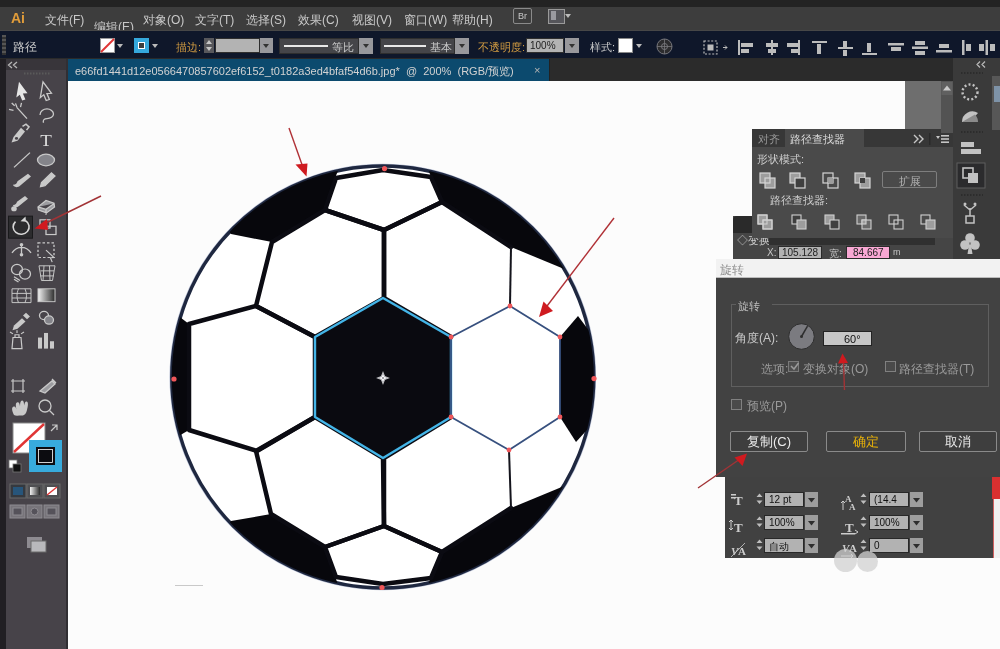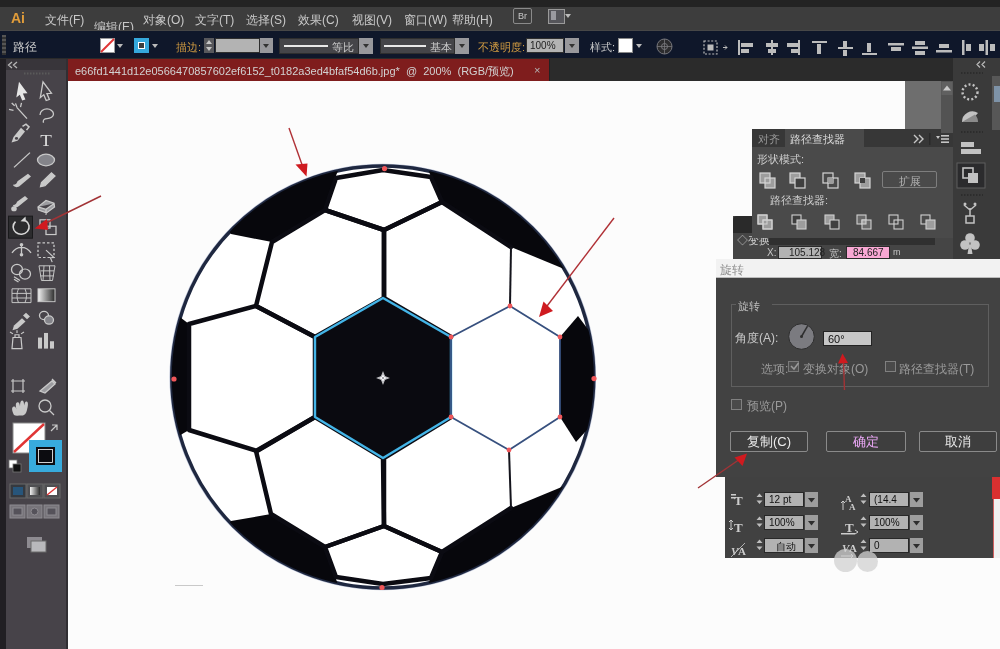--- a/index.html
+++ b/index.html
@@ -104,21 +104,21 @@
           <rect x="239" y="6" width="10" height="4"></rect>
         <rect x="262" y="2" width="2.5" height="15"></rect>
           <rect x="266" y="6" width="5" height="7"></rect>
         <rect x="285.5" y="2" width="2.5" height="15"></rect>
           <rect x="279" y="6" width="5" height="7"></rect>
           <rect x="290" y="6" width="5" height="7"></rect>
       </g>
     </svg>
   </div>
   <div class="abs" id="tabbar" style="left:0;top:59px;width:1000px;height:22px;background:#2b2b2b;">
-    <div class="abs" style="left:68px;top:0;width:481px;height:22px;background:#7f1d1d;border-right:1px solid #222;">
+    <div class="abs" style="left:68px;top:0;width:481px;height:22px;background:#0c4a6e;border-right:1px solid #222;">
       <span class="abs" style="left:7px;top:5px;font-size:11px;color:#d2d2d2;white-space:nowrap;">e66fd1441d12e0566470857602ef6152_t0182a3ed4bfaf54d6b.jpg*&nbsp; @&nbsp; 200%&nbsp; (RGB/预览)</span>
       <span class="abs" style="left:466px;top:5px;font-size:11px;color:#b5b5b5;">×</span>
     </div>
   </div>
 
   <div class="abs" id="canvas" style="left:68px;top:81px;width:932px;height:568px;background:#fcfcfc;"></div>
 
   <svg class="abs" id="ball" style="left:90px;top:100px;" width="600" height="520" viewBox="90 100 600 520">
     <defs>
       <clipPath id="ballclip">
@@ -335,21 +335,21 @@
         <circle cx="22" cy="187" r="4.8"></circle>
       <path d="M16 187 l2 0 l1.5 9 l-5 0 Z"></path>
     </g>
   </svg>
 
   <div class="abs" id="transform" style="left:733px;top:216px;width:220px;height:43px;background:#454545;">
     <div class="abs" style="left:0;top:0;width:215px;height:17px;background:#2a2a2a;border-radius:4px 0 0 0;"></div>
     <span class="abs" style="left:4px;top:17px;font-size:11px;color:#cccccc;">◇变换</span>
     <div class="abs" style="left:36px;top:20px;width:166px;height:9px;background:#303030;"></div>
     <span class="abs" style="left:34px;top:31px;font-size:10px;color:#c5c5c5;">X:</span>
-    <div class="abs" style="left:45px;top:30px;width:44px;height:13px;background:#b2b2b2;border:1px solid #2a2a2a;font-size:10px;color:#222;padding-left:10px;box-sizing:border-box;">105.128</div>
+    <div class="abs" style="left:45px;top:30px;width:44px;height:13px;background:#b2b2b2;border:1px solid #2a2a2a;font-size:10px;color:#222;padding-left:3px;box-sizing:border-box;">105.128</div>
     <span class="abs" style="left:96px;top:31px;font-size:10px;color:#c5c5c5;">宽:</span>
     <div class="abs" style="left:113px;top:30px;width:44px;height:13px;background:#f9a8d4;border:1px solid #2a2a2a;font-size:10px;color:#222;padding-left:6px;box-sizing:border-box;">84.667</div>
     <span class="abs" style="left:160px;top:31px;font-size:9px;color:#c5c5c5;">m</span>
   </div>
 
   <div class="abs" id="pathfinder" style="left:752px;top:129px;width:201px;height:109px;background:#4a4a4a;">
     <div class="abs" style="left:0;top:0;width:201px;height:18px;background:#373737;"></div>
     <span class="abs" style="left:6px;top:3px;font-size:11px;color:#989898;">对齐</span>
     <div class="abs" style="left:33px;top:0;width:79px;height:18px;background:#4a4a4a;"></div>
     <span class="abs" style="left:38px;top:3px;font-size:11px;color:#dadada;">路径查找器</span>
@@ -410,38 +410,38 @@
     <div class="abs" style="left:15px;top:45px;width:256px;height:81px;border:1px solid #5f5f5f;"></div>
     <div class="abs" style="left:20px;top:41px;width:36px;height:11px;background:#424242;"></div>
     <span class="abs" style="left:22px;top:40px;font-size:11px;color:#bdbdbd;">旋转</span>
     <span class="abs" style="left:19px;top:71px;font-size:12px;color:#c8c8c8;">角度(A):</span>
     <svg class="abs" style="left:72px;top:64px;" width="28" height="28">
       <circle cx="13.5" cy="13.5" r="12.8" fill="#7b7b80" stroke="#2e2e2e" stroke-width="1"></circle>
       <line x1="13.5" y1="13.5" x2="19.5" y2="3.2" stroke="#2e2e2e" stroke-width="1.5"></line>
       <circle cx="13.5" cy="13.5" r="1.5" fill="#2e2e2e"></circle>
     </svg>
     <div class="abs" style="left:107px;top:72px;width:49px;height:15px;background:#c7c7c7;border:1px solid #232323;box-sizing:border-box;">
-      <span class="abs" style="left:4px;top:1px;font-size:11px;color:#111;">60°</span>
+      <span class="abs" style="left:20px;top:1px;font-size:11px;color:#111;">60°</span>
     </div>
     <span class="abs" style="left:45px;top:102px;font-size:12px;color:#9a9a9a;">选项:</span>
     <div class="abs" style="left:72px;top:102px;width:11px;height:11px;background:#4f4f4f;border:1px solid #7a7a7a;box-sizing:border-box;">
       <svg class="abs" style="left:0;top:-1px;" width="11" height="11">
           <path d="M2 5 l3 3 l4.5-6" stroke="#9a9a9a" stroke-width="1.5" fill="none"></path>
         </svg>
     </div>
     <span class="abs" style="left:87px;top:102px;font-size:12px;color:#9a9a9a;">变换对象(O)</span>
     <div class="abs" style="left:169px;top:102px;width:11px;height:11px;background:#4a4a4a;border:1px solid #808080;box-sizing:border-box;"></div>
     <span class="abs" style="left:183px;top:102px;font-size:12px;color:#9a9a9a;">路径查找器(T)</span>
     <div class="abs" style="left:15px;top:140px;width:11px;height:11px;background:#4a4a4a;border:1px solid #808080;box-sizing:border-box;"></div>
     <span class="abs" style="left:31px;top:139px;font-size:12px;color:#9a9a9a;">预览(P)</span>
     <div class="abs" style="left:14px;top:172px;width:78px;height:21px;background:#3e3e3e;border:1px solid #8a8a8a;border-radius:2px;box-sizing:border-box;text-align:center;">
       <span style="font-size:13px;color:#ececec;line-height:19px;">复制(C)</span>
     </div>
     <div class="abs" style="left:110px;top:172px;width:80px;height:21px;background:#3e3e3e;border:1px solid #8a8a8a;border-radius:2px;box-sizing:border-box;text-align:center;">
-      <span style="font-size:13px;color:#f0abfc;line-height:19px;">确定</span>
+      <span style="font-size:13px;color:#eab308;line-height:19px;">确定</span>
     </div>
     <div class="abs" style="left:203px;top:172px;width:78px;height:21px;background:#3e3e3e;border:1px solid #8a8a8a;border-radius:2px;box-sizing:border-box;text-align:center;">
       <span style="font-size:13px;color:#ececec;line-height:19px;">取消</span>
     </div>
   </div>
 
   <div class="abs" id="charpanel" style="left:725px;top:477px;width:275px;height:81px;background:#414141;">
     <svg class="abs" style="left:0;top:7px;" width="275" height="81" viewBox="0 0 275 81">
       <g fill="#cdcdcd" font-family="Liberation Serif" font-size="13" font-weight="bold">
         <text x="9" y="21">T</text>
@@ -472,21 +472,21 @@
       </g>
     </svg>
     <div class="abs" style="left:39px;top:15px;width:40px;height:15px;background:#b2b2b2;border:1px solid #282828;font-size:10px;color:#111;padding:1px 0 0 4px;box-sizing:border-box;">12 pt</div>
     <div class="abs" style="left:80px;top:15px;width:13px;height:15px;background:#9d9d9d;"></div>
     <div class="abs" style="left:144px;top:15px;width:40px;height:15px;background:#b2b2b2;border:1px solid #282828;font-size:10px;color:#111;padding:1px 0 0 4px;box-sizing:border-box;">(14.4</div>
     <div class="abs" style="left:185px;top:15px;width:13px;height:15px;background:#9d9d9d;"></div>
     <div class="abs" style="left:39px;top:38px;width:40px;height:15px;background:#b2b2b2;border:1px solid #282828;font-size:10px;color:#111;padding:1px 0 0 4px;box-sizing:border-box;">100%</div>
     <div class="abs" style="left:80px;top:38px;width:13px;height:15px;background:#9d9d9d;"></div>
     <div class="abs" style="left:144px;top:38px;width:40px;height:15px;background:#b2b2b2;border:1px solid #282828;font-size:10px;color:#111;padding:1px 0 0 4px;box-sizing:border-box;">100%</div>
     <div class="abs" style="left:185px;top:38px;width:13px;height:15px;background:#9d9d9d;"></div>
-    <div class="abs" style="left:39px;top:61px;width:40px;height:15px;background:#b2b2b2;border:1px solid #282828;font-size:10px;color:#111;padding:1px 0 0 11px;box-sizing:border-box;">自动</div>
+    <div class="abs" style="left:39px;top:61px;width:40px;height:15px;background:#b2b2b2;border:1px solid #282828;font-size:10px;color:#111;padding:1px 0 0 4px;box-sizing:border-box;">自动</div>
     <div class="abs" style="left:80px;top:61px;width:13px;height:15px;background:#9d9d9d;"></div>
     <div class="abs" style="left:144px;top:61px;width:40px;height:15px;background:#b2b2b2;border:1px solid #282828;font-size:10px;color:#111;padding:1px 0 0 4px;box-sizing:border-box;">0</div>
     <div class="abs" style="left:185px;top:61px;width:13px;height:15px;background:#9d9d9d;"></div>
     <svg class="abs" style="left:80px;top:15px;" width="120" height="62">
       <g fill="#2e2e2e">
         <path d="M3 6 l7 0 l-3.5 4.5 Z"></path>
           <path d="M108 6 l7 0 l-3.5 4.5 Z"></path>
         <path d="M3 29 l7 0 l-3.5 4.5 Z"></path>
           <path d="M108 29 l7 0 l-3.5 4.5 Z"></path>
         <path d="M3 52 l7 0 l-3.5 4.5 Z"></path>

